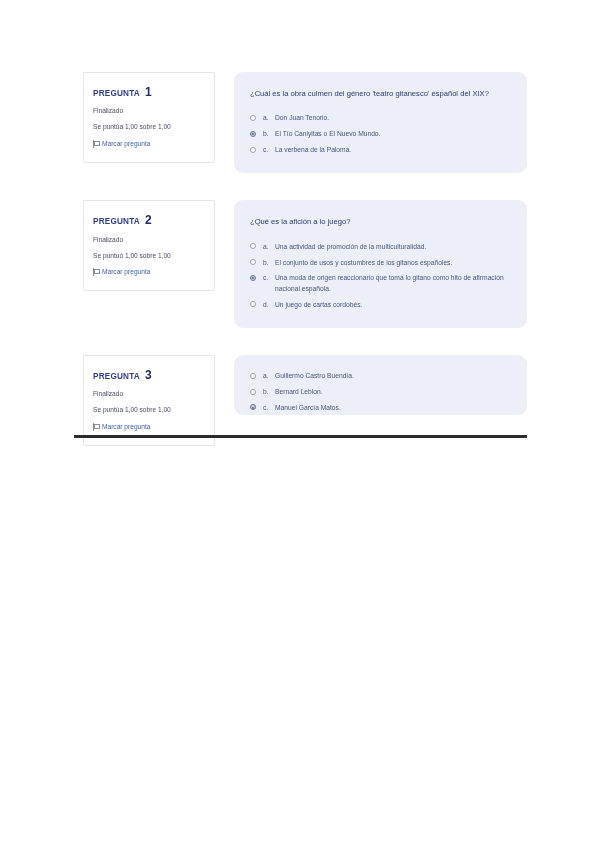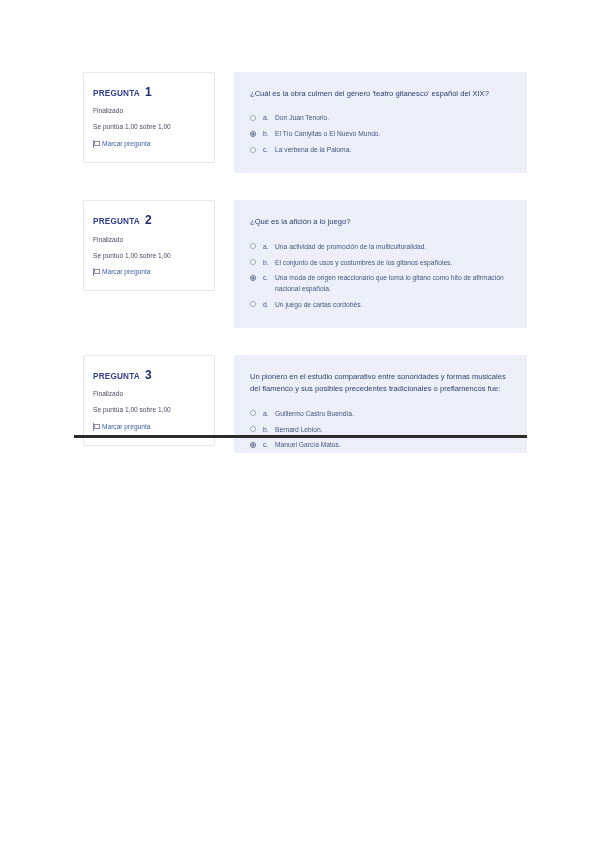--- a/index.html
+++ b/index.html
@@ -113,21 +113,21 @@
     background: transparent;
   }
 
   
   .q-panel {
     flex: 1 1 auto;
     margin-left: 19px;
     background: #eceff7;
     padding: 16px 16px 18px 16px;
     box-sizing: border-box;
-    border-radius: 1px;
+    border-radius: 9px;
   }
 
   .q-text {
     font-size: 7.6px;
     line-height: 1.62;
     color: #2c3d6e;
     margin: 0 0 13px 0;
   }
 
   .answers {
@@ -286,21 +286,20 @@
           <span class="q-num">3</span>
         </div>
         <div class="q-state">Finalizado</div>
         <div class="q-grade">Se puntúa 1,00 sobre 1,00</div>
         <div class="q-flag">
           <span class="flag-icon"></span>
           <span>Marcar pregunta</span>
         </div>
       </div>
       <div class="q-panel">
-        <p class="q-text">Un pionero en el estudio comparativo entre sonoridades y formas musicales del flamenco y sus posibles precedentes tradicionales o preflamencos fue:</p>
         <ul class="answers">
           <li class="answer">
             <span class="radio"></span>
             <span class="ans-letter">a.</span>
             <span class="ans-text">Guillermo Castro Buendía.</span>
           </li>
           <li class="answer">
             <span class="radio"></span>
             <span class="ans-letter">b.</span>
             <span class="ans-text">Bernard Leblon.</span>

